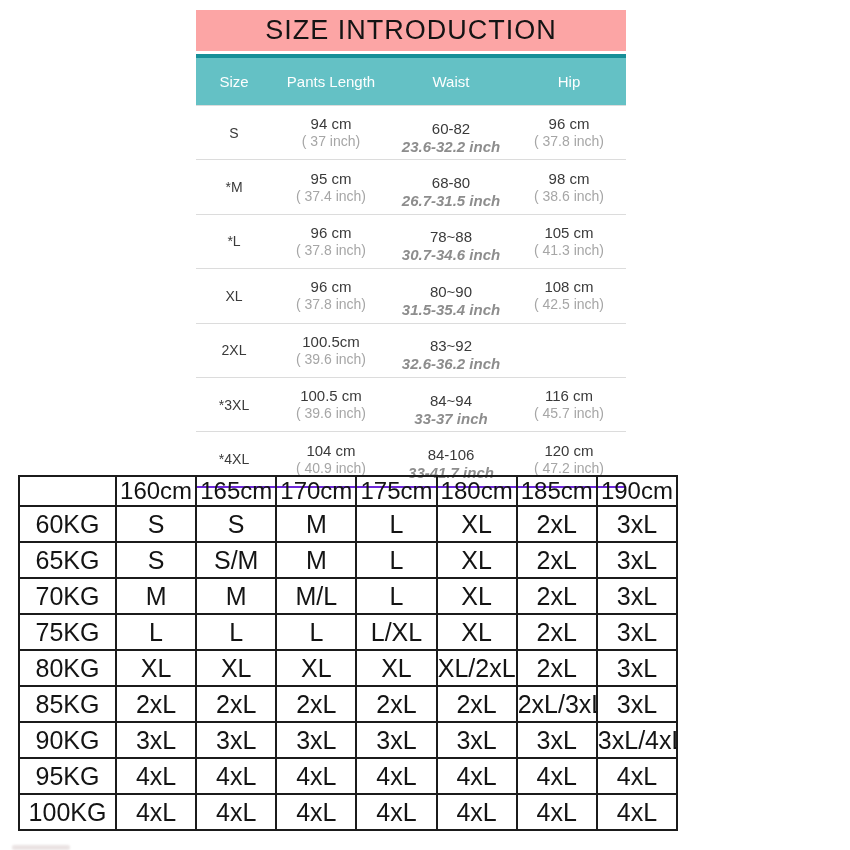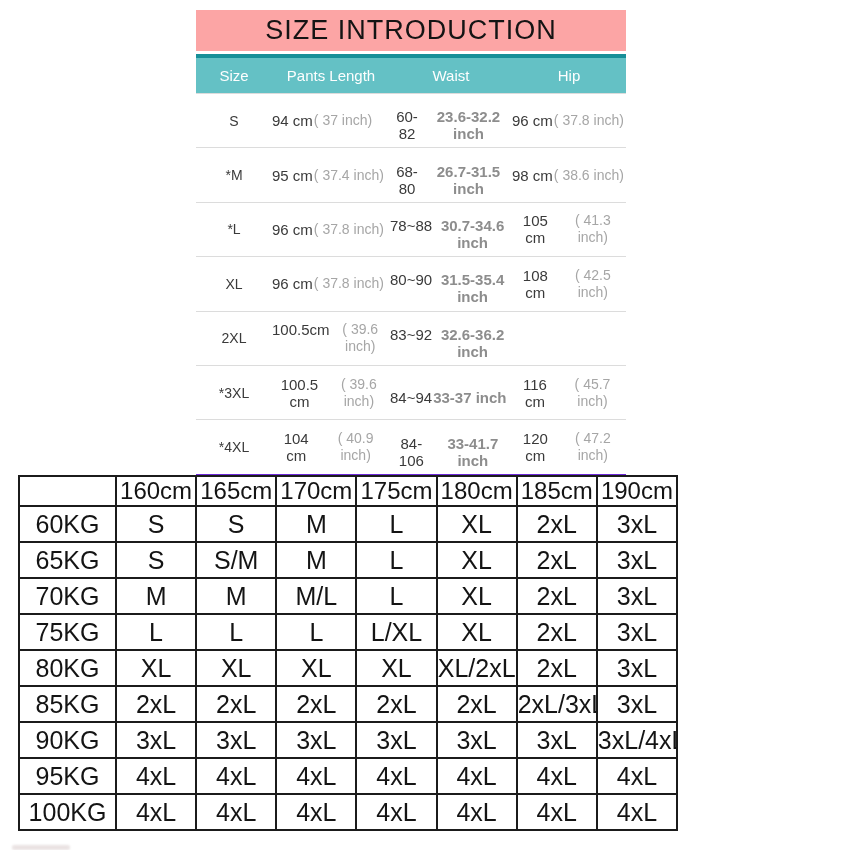--- a/index.html
+++ b/index.html
@@ -10,36 +10,36 @@
   }
 
   
   .size-intro{position:absolute;left:196px;top:10px;width:430px;}
   .title-box{
     background:#fca5a5;height:41px;display:flex;align-items:center;justify-content:center;
     font-size:27px;color:#141414;letter-spacing:1px;margin-bottom:3px;
   }
   .teal-line{height:4px;background:#178f98;}
   .intro-header{
-    background:#64c1c5;height:35px;
+    background:#64c1c5;height:47px;
     display:grid;grid-template-columns:76px 118px 122px 114px;
     align-items:center;text-align:center;color:#fdfefe;font-size:15px;
   }
   .intro-rows{border-top:1px solid #dcdcdc;}
   .intro-row{
     display:grid;grid-template-columns:76px 118px 122px 114px;
     height:53.4px;border-bottom:1px solid #dcdcdc;align-items:center;text-align:center;
   }
   .intro-row:last-child{border-bottom:2px solid #6d28d9;height:54px;}
   .cell-size{font-size:14px;color:#3a3a3a;}
-  .cell-two{display:flex;line-height:17px;gap:1px;}
+  .cell-two{display:flex;flex-direction:column;line-height:17px;gap:1px;}
   .cell-two .main{font-size:15px;color:#3a3a3a;}
   .cell-two .sub{font-size:14px;color:#a6a6a6;}
   .cell-two.waist{padding-top:9px;}
-  .cell-two.waist .sub{font-weight:bold;color:#8d8d8d;font-size:15px;}
+  .cell-two.waist .sub{font-weight:bold;font-style:italic;color:#8d8d8d;font-size:15px;}
 
   
   table.size-matrix{
     position:absolute;left:18px;top:475px;width:660px;height:356px;
     border-collapse:collapse;table-layout:fixed;
   }
   table.size-matrix th, table.size-matrix td{
     border:2px solid #1b1b1b;text-align:center;vertical-align:middle;
     padding:0;font-weight:normal;color:#141414;overflow:hidden;white-space:nowrap;
   }

